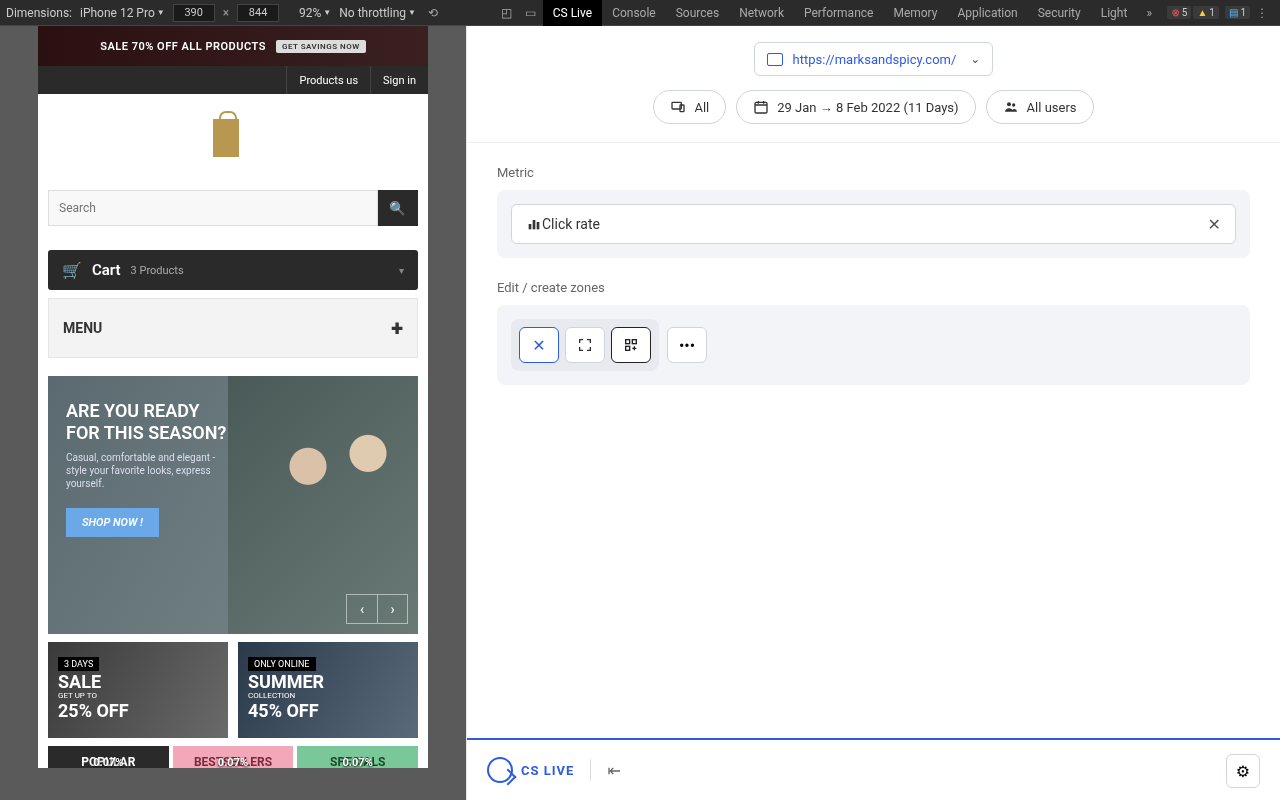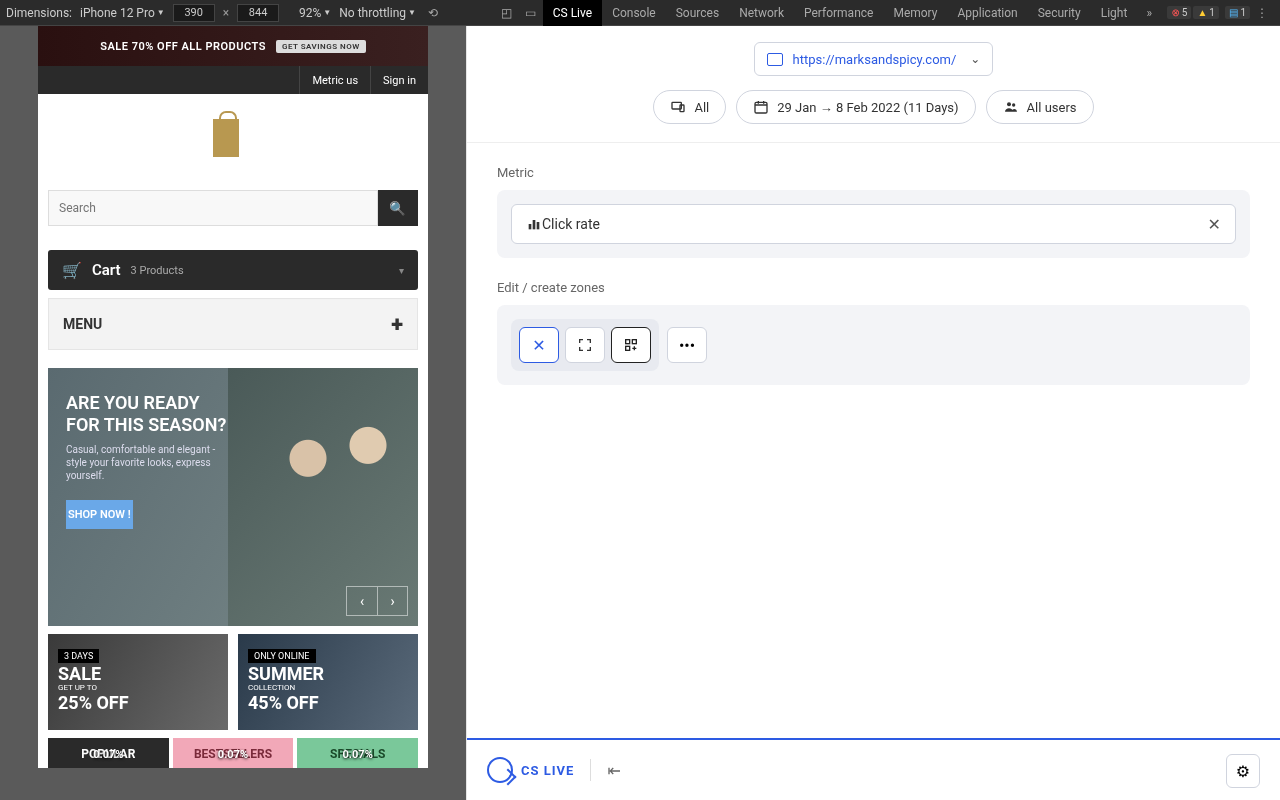--- a/index.html
+++ b/index.html
@@ -38,27 +38,27 @@
 .logo-bag::before { content: ""; position: absolute; top: -8px; left: 6px; width: 14px; height: 10px; border: 2px solid #b89850; border-bottom: none; border-radius: 7px 7px 0 0; }
 .logo-text { font-size: 28px; letter-spacing: 8px; color: #999; font-weight: 300; }
 .logo-text b { color: #333; font-weight: 600; }
 .search-row { padding: 8px 10px; display: flex; }
 .search-row input { flex: 1; height: 36px; border: 1px solid #ddd; padding: 0 10px; font-size: 12px; background: #f8f8f8; }
 .search-row button { width: 40px; height: 36px; background: #2a2a2a; color: #fff; border: none; display: flex; align-items: center; justify-content: center; }
 .cart-bar { margin: 16px 10px 8px; height: 40px; background: #2a2a2a; color: #fff; display: flex; align-items: center; padding: 0 14px; gap: 10px; border-radius: 3px; }
 .cart-bar .cart-title { font-weight: 600; font-size: 15px; }
 .cart-bar .cart-count { font-size: 11px; color: #aaa; }
 .cart-bar .cart-caret { margin-left: auto; font-size: 10px; color: #888; }
-.menu-bar { margin: 8px 10px; height: 52px; background: #f3f3f3; border: 1px solid #e5e5e5; display: flex; align-items: center; padding: 0 14px; font-weight: 700; color: #333; font-size: 14px; }
+.menu-bar { margin: 8px 10px; height: 60px; background: #f3f3f3; border: 1px solid #e5e5e5; display: flex; align-items: center; padding: 0 14px; font-weight: 700; color: #333; font-size: 14px; }
 .menu-bar .plus { margin-left: auto; font-size: 22px; font-weight: 900; color: #333; }
 .hero { margin: 18px 10px 8px; height: 258px; background: linear-gradient(120deg, #5a6a70, #7a8a8a); position: relative; color: #fff; padding: 24px 18px; overflow: hidden; }
 .hero .hero-models { position: absolute; right: -10px; top: 0; width: 200px; height: 100%; background: radial-gradient(circle at 40% 35%, #d9c2a8 18px, transparent 19px), radial-gradient(circle at 70% 30%, #e0cbb0 18px, transparent 19px), linear-gradient(135deg, #4a5a58, #6a7a75); }
 .hero h2 { font-size: 18px; font-weight: 600; line-height: 1.2; position: relative; z-index: 2; }
 .hero p { font-size: 10px; margin-top: 8px; color: #dde; line-height: 1.3; max-width: 170px; position: relative; z-index: 2; }
-.hero .shop-btn { display: inline-block; margin-top: 18px; background: #6aa8e8; color: #fff; font-size: 11px; font-weight: 600; padding: 8px 2px; position: relative; z-index: 2; }
+.hero .shop-btn { display: inline-block; margin-top: 18px; background: #6aa8e8; color: #fff; font-size: 11px; font-weight: 600; padding: 8px 16px; position: relative; z-index: 2; font-style: italic; }
 .hero .overlay-pct { position: absolute; left: 50%; top: 50%; transform: translate(-50%, -50%); font-size: 36px; font-weight: 700; color: #fff; text-shadow: 0 2px 6px rgba(0,0,0,0.6); z-index: 3; }
 .hero .arrows { position: absolute; right: 10px; bottom: 10px; display: flex; border: 1px solid rgba(255,255,255,0.5); z-index: 3; }
 .hero .arrows span { width: 30px; height: 28px; display: flex; align-items: center; justify-content: center; border-left: 1px solid rgba(255,255,255,0.5); font-size: 14px; }
 .hero .arrows span:first-child { border-left: none; }
 .two-up { display: flex; gap: 10px; margin: 0 10px 8px; }
 .promo-card { flex: 1; height: 96px; color: #fff; position: relative; padding: 10px; overflow: hidden; }
 .promo-card.a { background: linear-gradient(120deg, #3a3a3a, #6a6a6a); }
 .promo-card.b { background: linear-gradient(120deg, #2a3a4a, #5a6a7a); }
 .promo-card .tag { background: #000; color: #fff; font-size: 9px; padding: 2px 6px; display: inline-block; }
 .promo-card .big { font-size: 18px; font-weight: 700; line-height: 1; margin-top: 2px; }
@@ -148,21 +148,21 @@
 </div>
 
 <div class="main">
   <div class="left-pane">
     <div class="device-frame">
       <div class="promo-bar">
         <span>SALE 70% OFF ALL PRODUCTS</span>
         <span class="promo-btn">GET SAVINGS NOW</span>
       </div>
       <div class="top-nav">
-        <a>Metric us</a>
+        <a>Products us</a>
         <a>Sign in</a>
       </div>
       <div class="logo-area">
         <div class="logo-bag"></div>
       </div>
       <div class="search-row">
         <input placeholder="Search" style="">
         <button>
             <span>🔍</span>
           </button>

